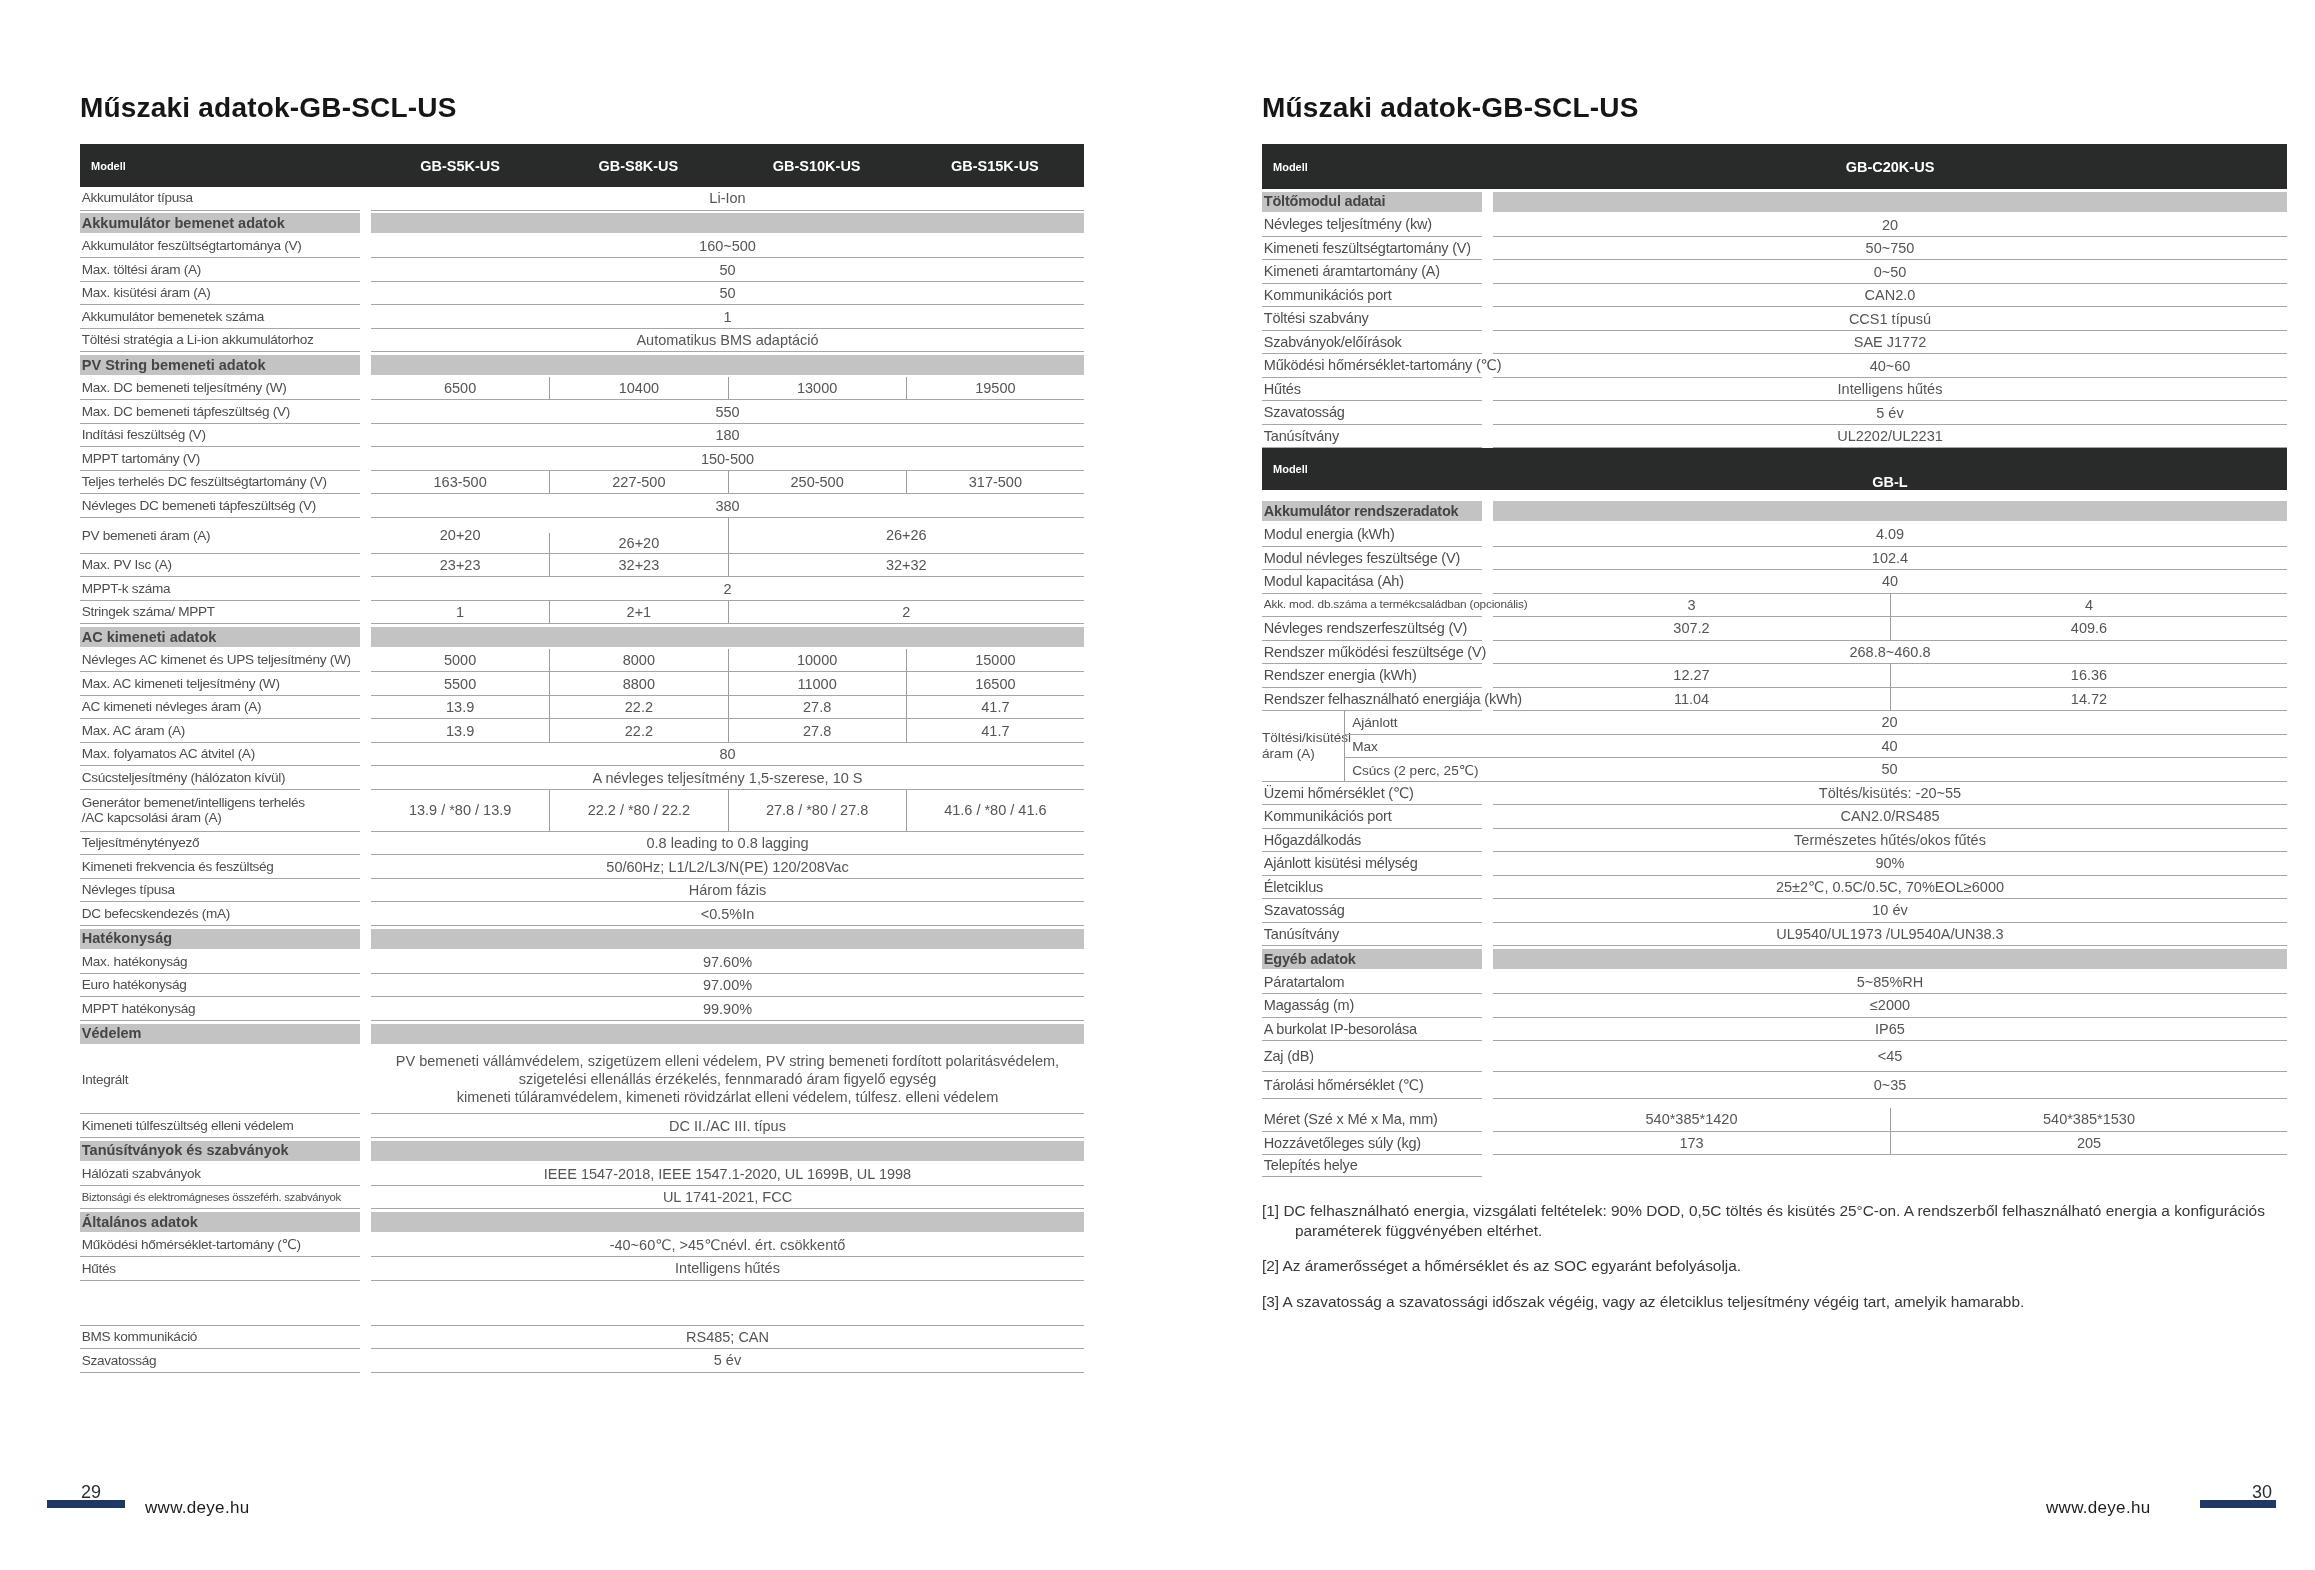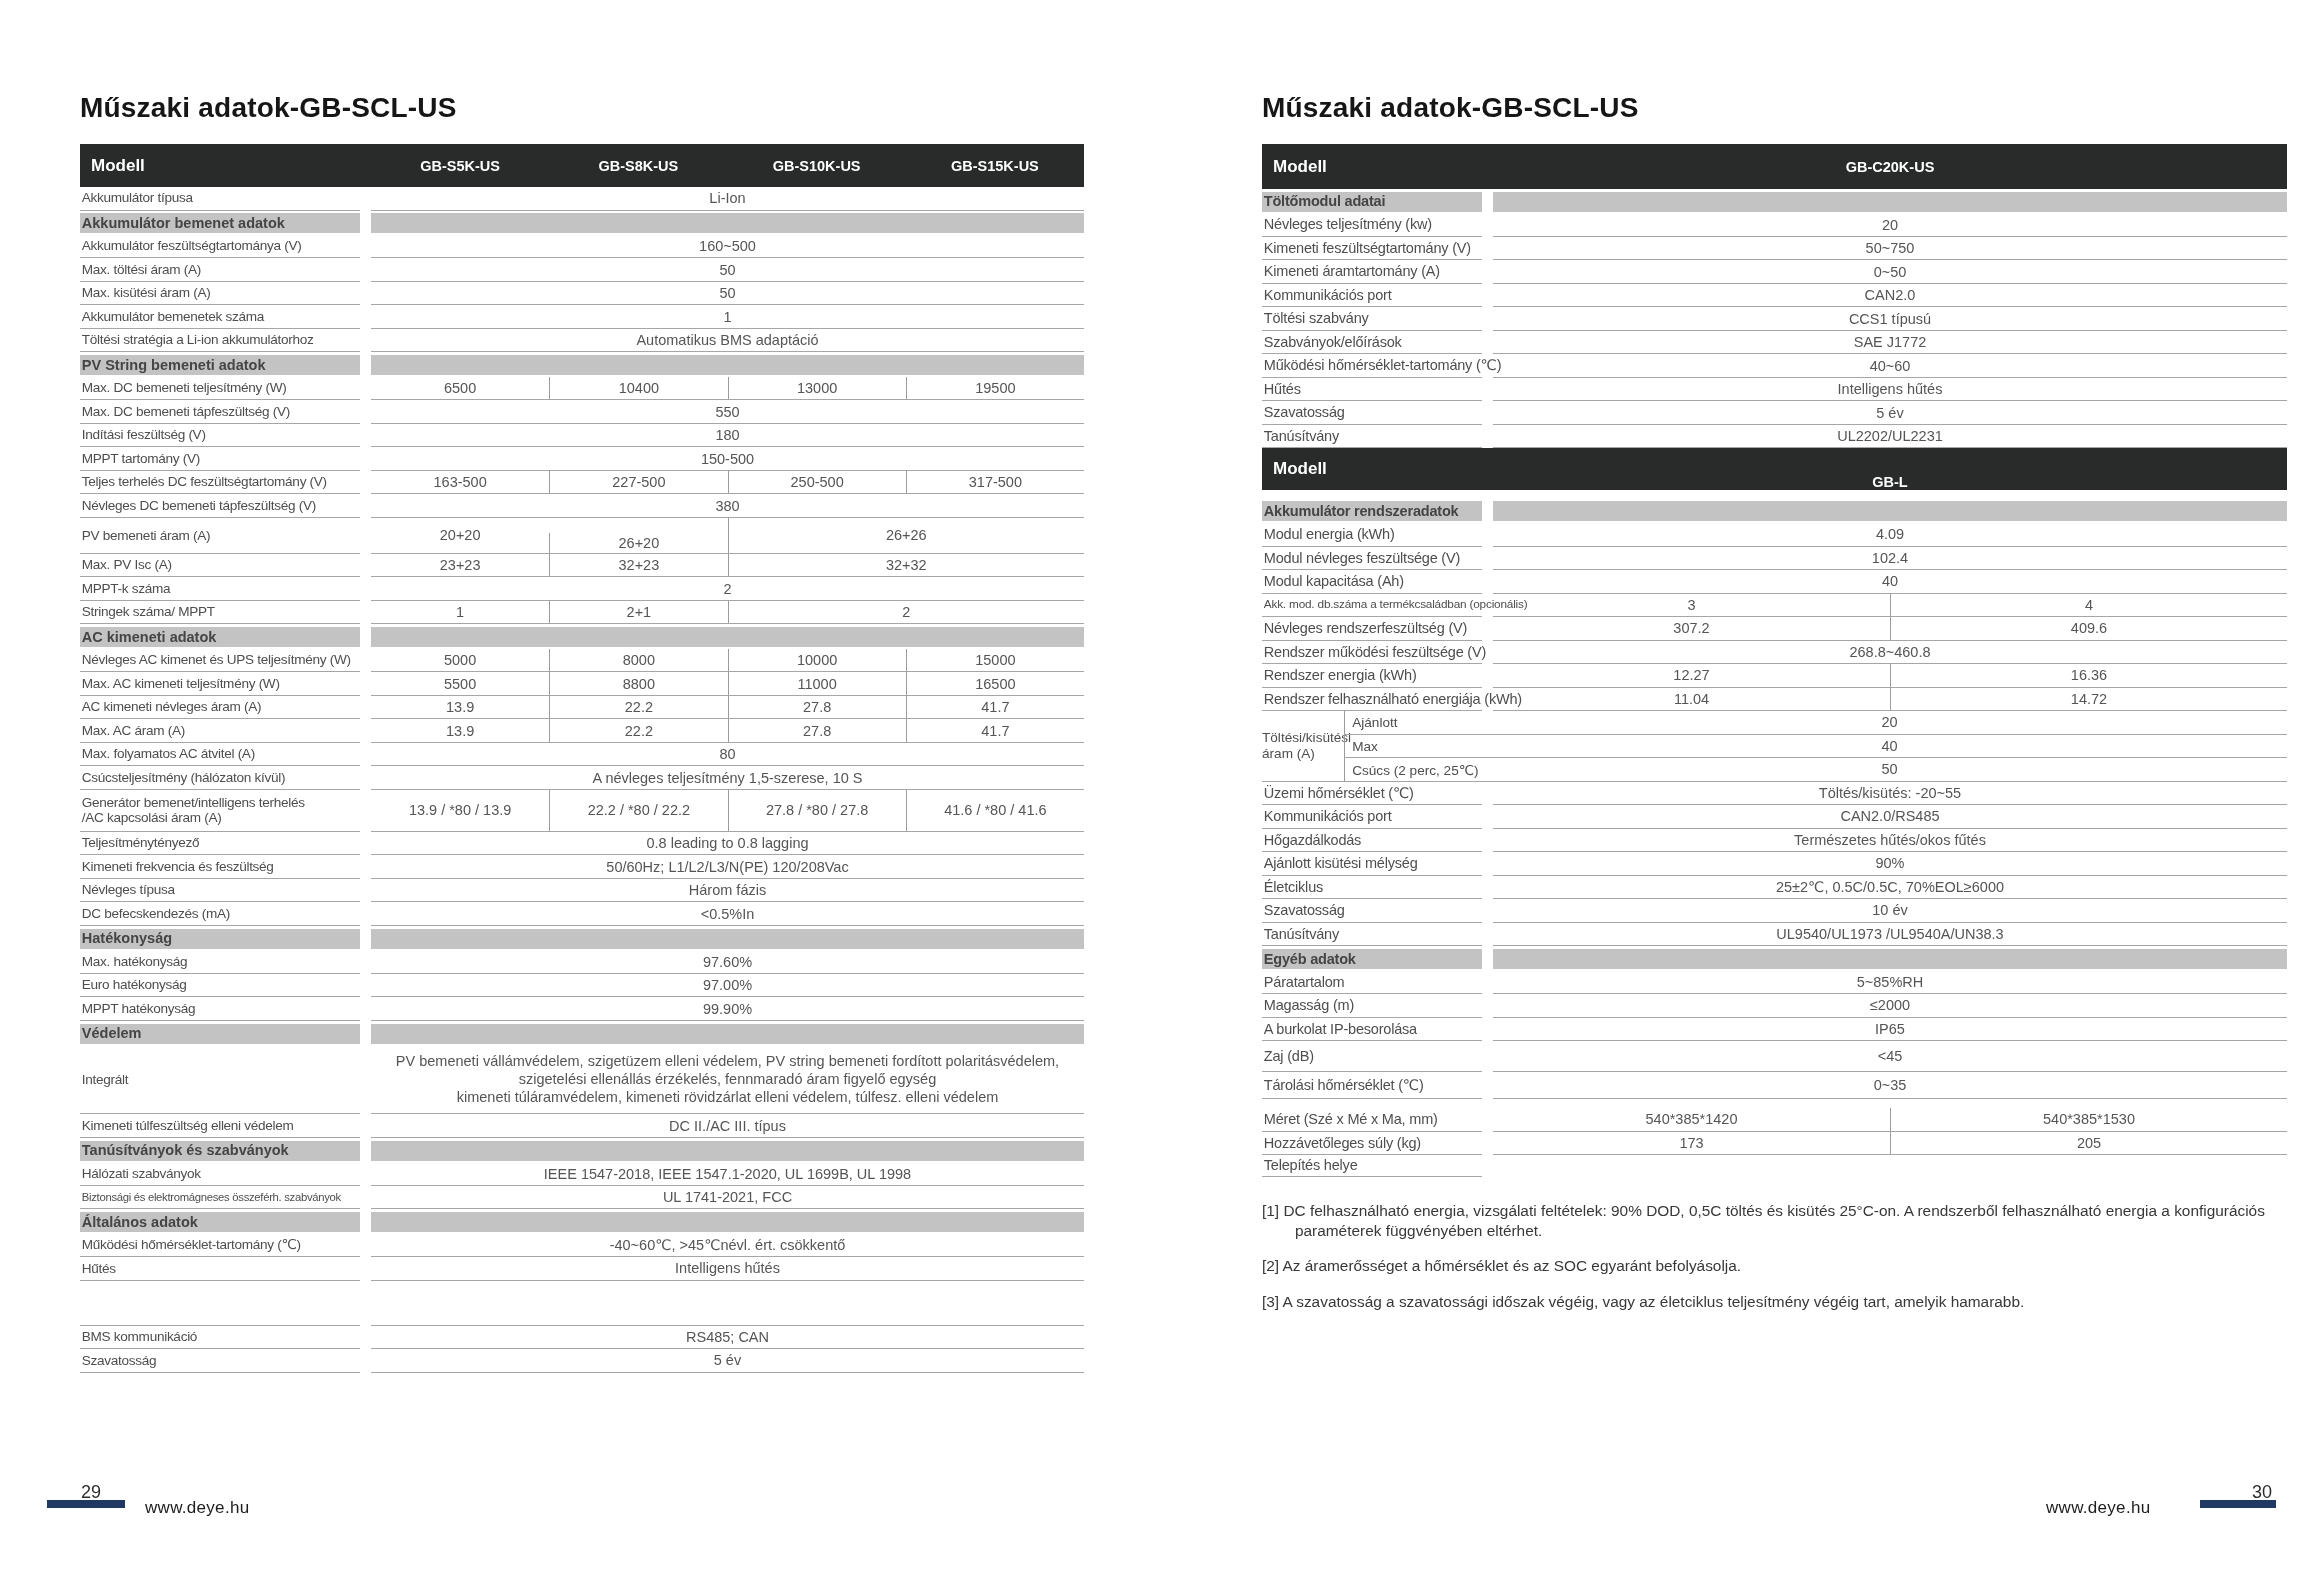--- a/index.html
+++ b/index.html
@@ -12,21 +12,21 @@
   #page-left{left:80px;width:1004px}
   #page-right{left:1262px;width:1025px}
   .page-title{font-size:28px;font-weight:bold;color:#161616;letter-spacing:0.2px;margin-bottom:20px}
   .spec-table{width:100%}
   #table-rb{margin-top:0}
 
   
   .thead{display:flex;align-items:stretch;background:var(--header_bg,#292b2b);height:43px;position:relative;overflow:hidden}
   #table-ra .thead{height:45px}
   #table-rb .thead{height:42px}
-  .hlab{display:flex;align-items:center;font-weight:bold;font-size:17px;color:#fff;padding-left:11px}
+  .hlab{display:flex;align-items:center;font-weight:bold;font-size:11px;color:#fff;padding-left:11px}
   .hvals{flex:1;display:flex}
   .hcell{display:flex;align-items:center;justify-content:center;font-weight:bold;font-size:14.5px;color:#fff;position:relative}
   .hcell.low span{position:absolute;left:0;right:0;bottom:0px;text-align:center}
 
   
   .trow{display:flex;align-items:stretch;min-height:23.5px}
   .lab{display:flex;align-items:center;font-size:13.6px;color:#4e4e4e;border-bottom:0.9px solid var(--border,#a6a6a6);
        white-space:pre;letter-spacing:-0.3px;padding-left:1.8px;overflow:visible;line-height:1.15}
   .lab.small{font-size:11.3px}
   #page-right .lab{font-size:14.5px;letter-spacing:-0.2px}

